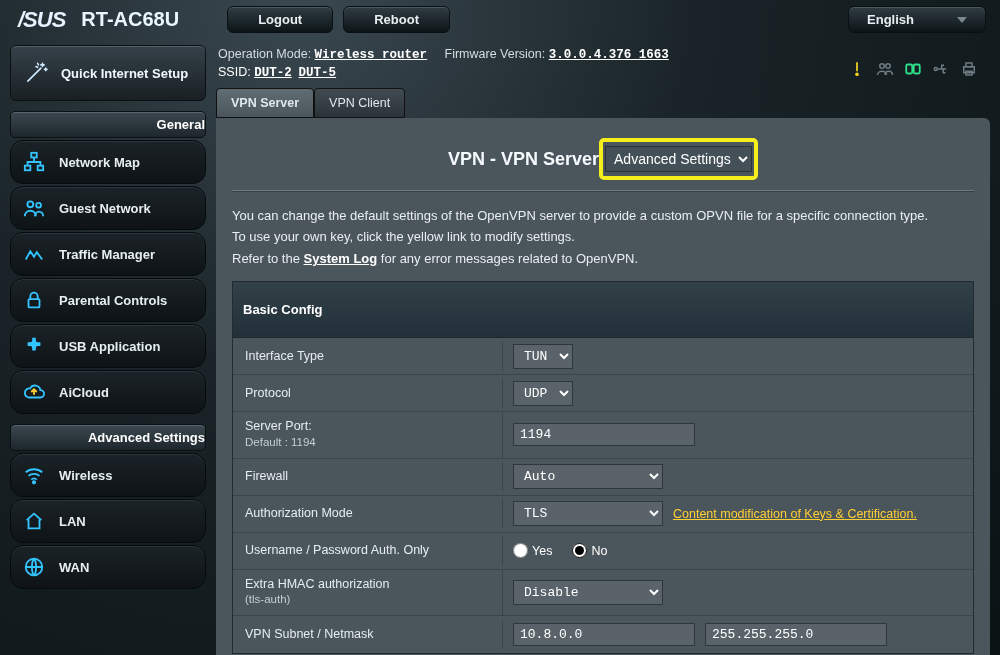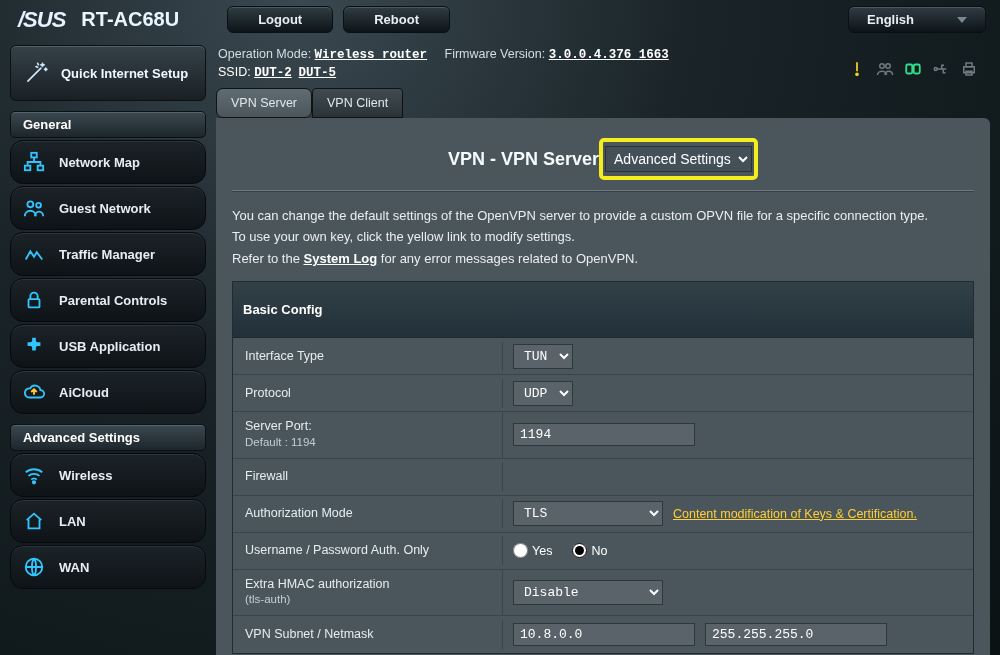--- a/index.html
+++ b/index.html
@@ -56,23 +56,23 @@
   }
   .wand {
     width:26px; height:26px; position:relative;
   }
   .wand svg { width:26px;height:26px;}
   .quick-label { font-weight:bold; font-size:13px; color:#f0f8ff; }
 
   .section-head {
     background: linear-gradient(to bottom,#3c4850,#1c262b);
     border-radius:5px;
-    text-align:left;
+    text-align:right;
     font-weight:bold;
-    padding:5px 12px;
+    padding:5px 0;
     margin-bottom:2px;
     border:1px solid #0b1113;
     box-shadow: inset 0 1px 0 #58656d;
   }
   .nav-item {
     background: linear-gradient(to bottom,#1c2328,#0d1316);
     border-radius:13px;
     display:flex; align-items:center; gap:12px;
     padding: 9px 10px;
     margin-bottom:2px;
@@ -95,21 +95,21 @@
 
   .tabs { display:flex; gap:0; }
   .tab {
     background: linear-gradient(to bottom,#414c52,#2a3338);
     padding:7px 14px;
     border-radius:4px 4px 0 0;
     font-size:12.5px;
     color:#dfe7ec;
     border:1px solid #111;
   }
-  .tab.active { background: linear-gradient(to bottom,#606c73,#4b565c); font-weight:normal;border-radius:7px; }
+  .tab.active { background: linear-gradient(to bottom,#606c73,#4b565c); font-weight:bold; }
 
   .panel {
     background: #4b565c;
     border-radius: 0 6px 6px 6px;
     padding: 20px 16px 16px 16px;
     min-height: 520px;
   }
 
   .panel-head-row { display:flex; align-items:center; justify-content:center; margin-bottom:10px;}
   .panel-title { font-size:18px; font-weight:bold; color:#f5fafd;}
@@ -383,20 +383,23 @@
           <div class="config-label">
             <span>Server Port:</span><br><span class="sub">Default : 1194</span>
           </div>
           <div class="config-value">
               <input class="ctl" value="1194" style="">
             </div>
         </div>
 
         <div class="config-row">
           <div class="config-label">Firewall</div>
+          <div class="config-value">
+              <select class="ctl med"><option>Auto</option></select>
+            </div>
         </div>
 
         <div class="config-row">
           <div class="config-label">Authorization Mode</div>
           <div class="config-value">
             <select class="ctl med"><option>TLS</option></select>
             <a href="#" class="ylink">Content modification of Keys &amp; Certification.</a>
           </div>
         </div>
 

